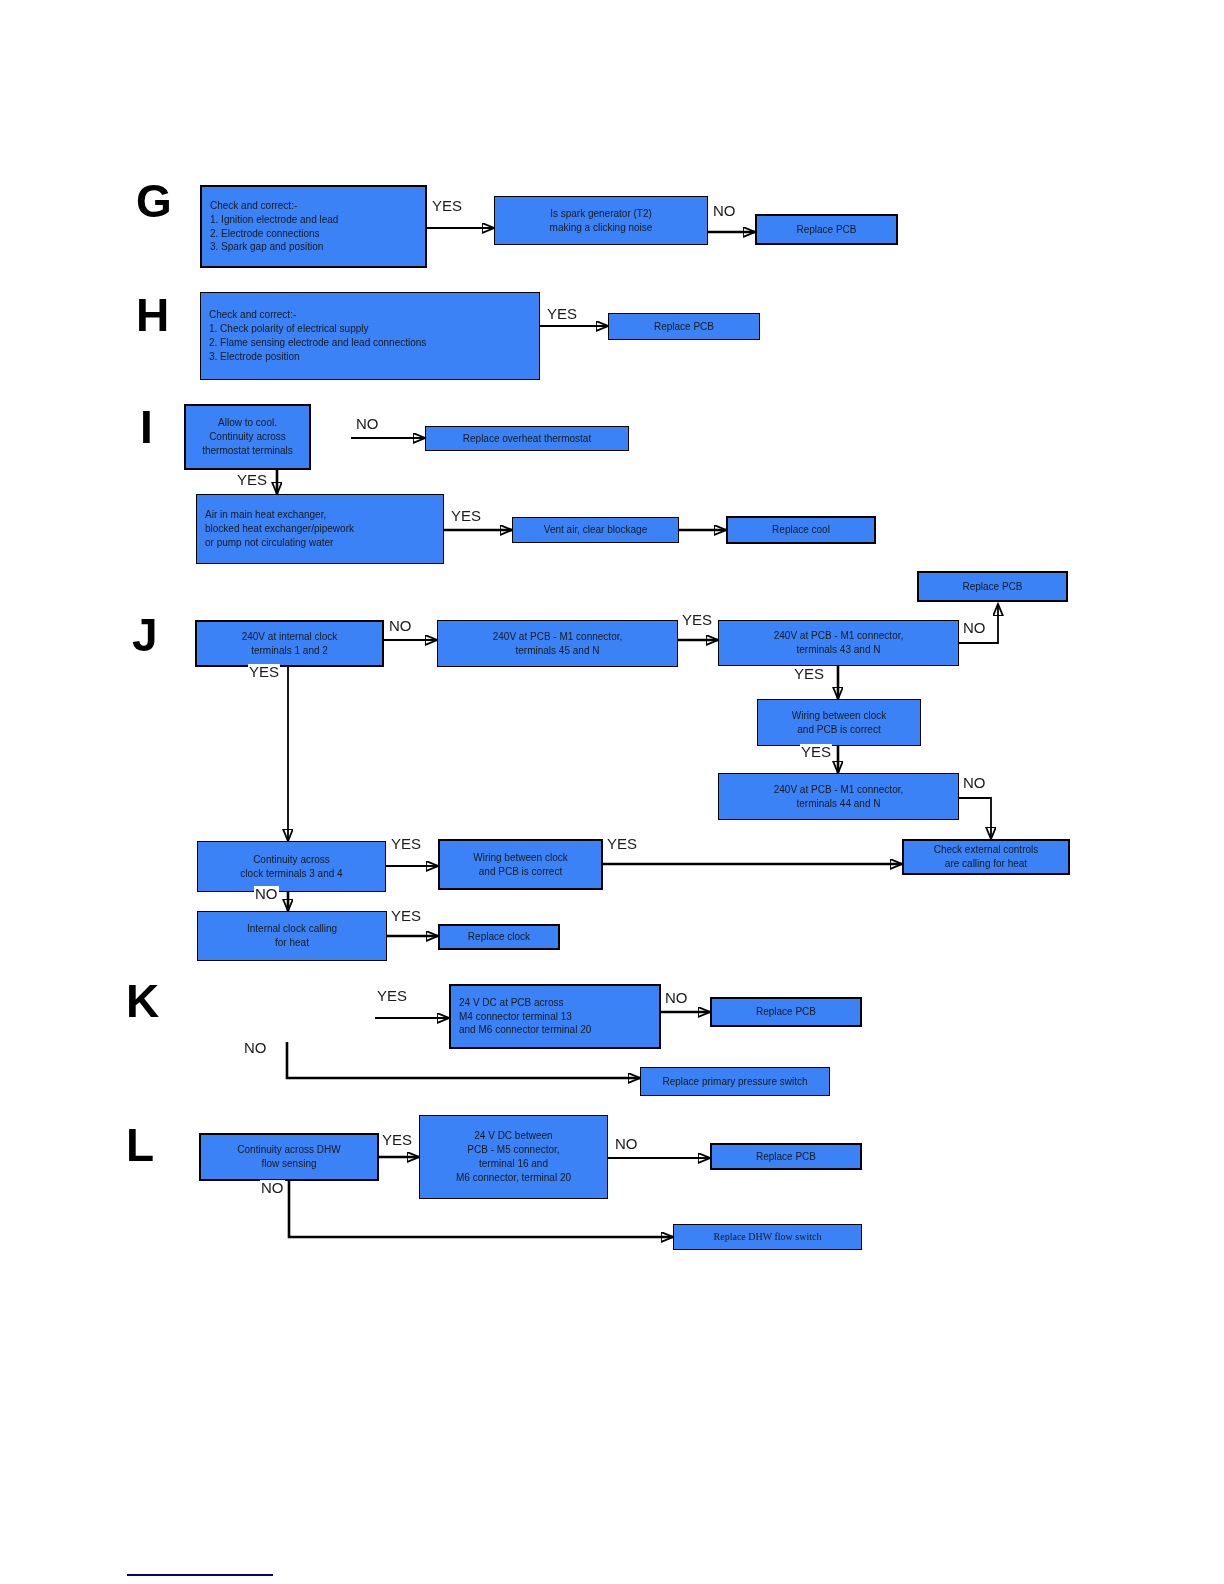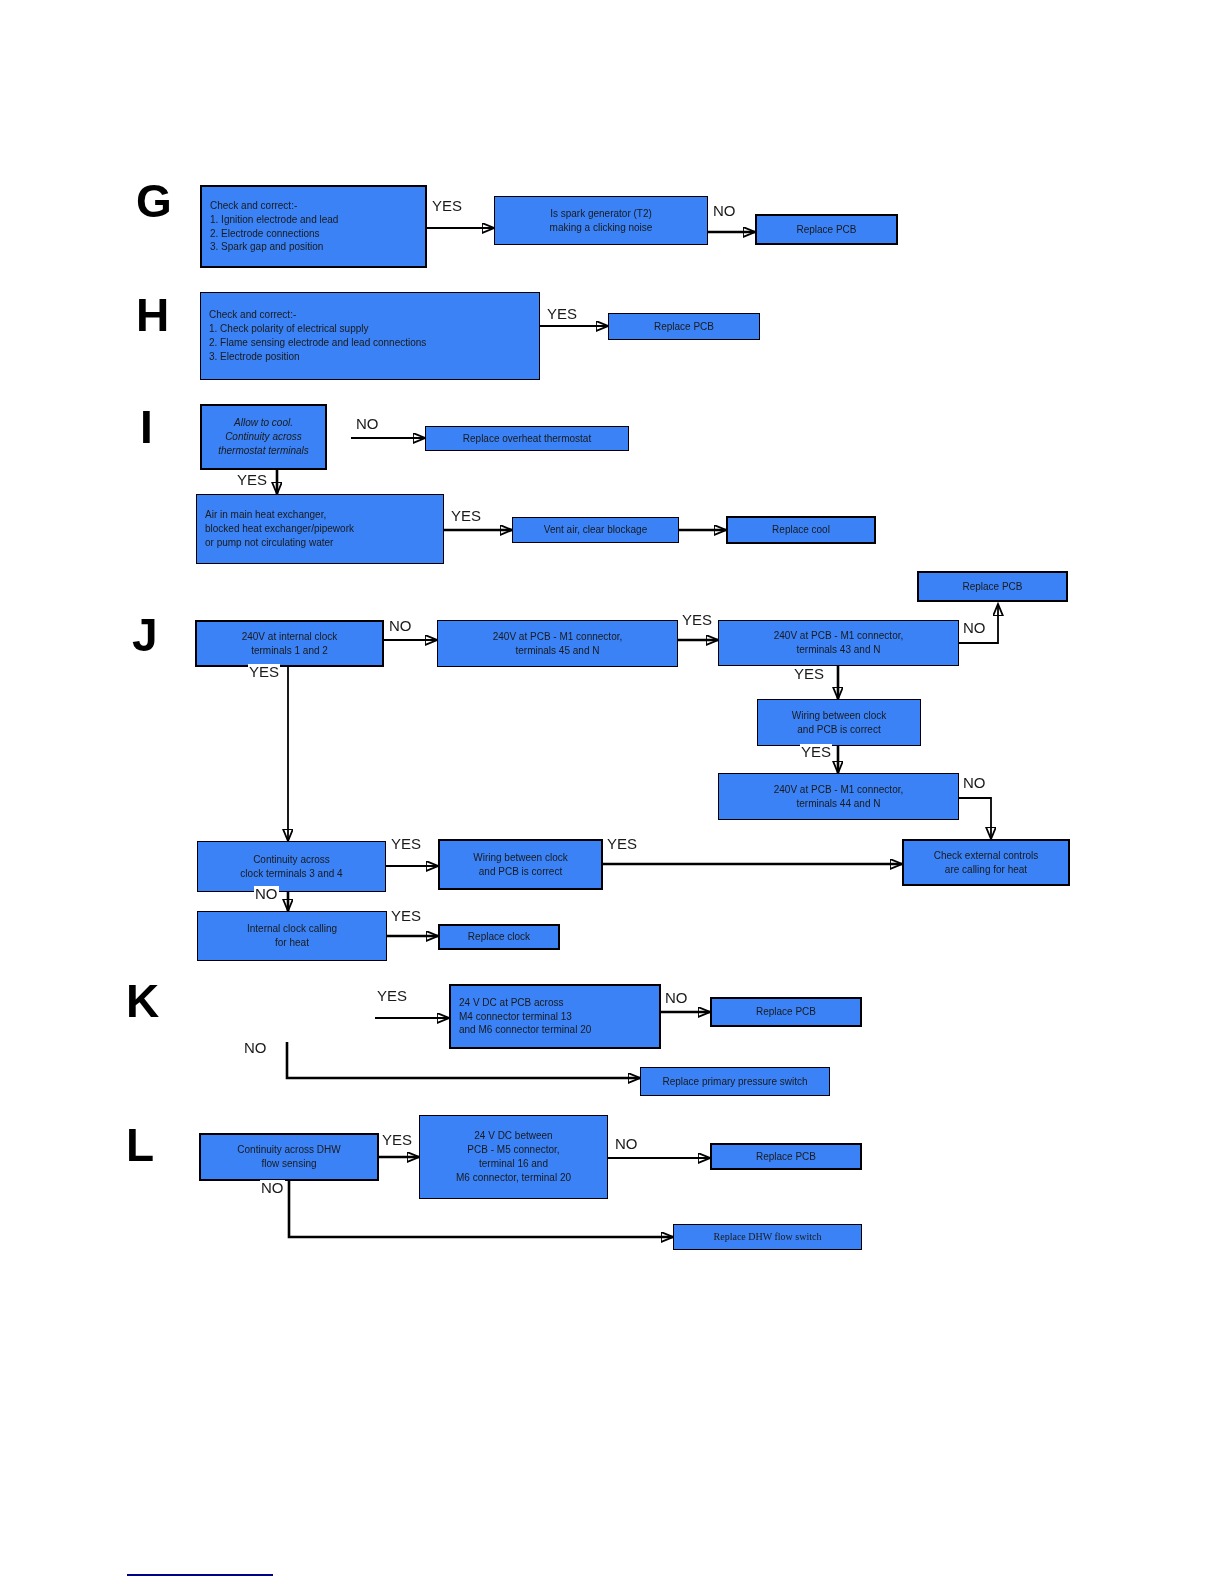--- a/index.html
+++ b/index.html
@@ -70,21 +70,21 @@
   <span class="elabel" style="left:431px;top:198px;">YES</span>
   <span class="elabel" style="left:712px;top:203px;">NO</span>
 
   <div class="box tl" style="left:200px;top:292px;width:340px;height:88px;">Check and correct:-
 1. Check polarity of electrical supply
 2. Flame sensing electrode and lead connections
 3. Electrode position</div>
   <div class="box" style="left:608px;top:313px;width:152px;height:27px;">Replace PCB</div>
   <span class="elabel" style="left:546px;top:306px;">YES</span>
 
-  <div class="box b2" style="left:200px;top:404px;width:127px;height:66px;font-style:italic;">Allow to cool.
+  <div class="box b2" style="left:184px;top:404px;width:127px;height:66px;">Allow to cool.
 Continuity across
 thermostat terminals</div>
   <div class="box" style="left:425px;top:426px;width:204px;height:25px;">Replace overheat thermostat</div>
   <div class="box tl" style="left:196px;top:494px;width:248px;height:70px;">Air in main heat exchanger,
 blocked heat exchanger/pipework
 or pump not circulating water</div>
   <div class="box" style="left:512px;top:517px;width:167px;height:26px;">Vent air, clear blockage</div>
   <div class="box b2" style="left:726px;top:516px;width:150px;height:28px;">Replace cool</div>
   <span class="elabel" style="left:355px;top:416px;">NO</span>
   <span class="elabel" style="left:236px;top:472px;">YES</span>
@@ -98,21 +98,21 @@
   <div class="box" style="left:718px;top:620px;width:241px;height:46px;">240V at PCB - M1 connector,
 terminals 43 and N</div>
   <div class="box" style="left:757px;top:699px;width:164px;height:47px;">Wiring between clock
 and PCB is correct</div>
   <div class="box" style="left:718px;top:773px;width:241px;height:47px;">240V at PCB - M1 connector,
 terminals 44 and N</div>
   <div class="box" style="left:197px;top:841px;width:189px;height:51px;">Continuity across
 clock terminals 3 and 4</div>
   <div class="box b2" style="left:438px;top:839px;width:165px;height:51px;">Wiring between clock
 and PCB is correct</div>
-  <div class="box b2" style="left:902px;top:839px;width:168px;height:47px;">Check external controls
+  <div class="box b2" style="left:902px;top:839px;width:168px;height:36px;">Check external controls
 are calling for heat</div>
   <div class="box" style="left:197px;top:911px;width:190px;height:50px;">Internal clock calling
 for heat</div>
   <div class="box b2" style="left:438px;top:924px;width:122px;height:26px;">Replace clock</div>
   <span class="elabel" style="left:388px;top:618px;">NO</span>
   <span class="elabel" style="left:681px;top:612px;">YES</span>
   <span class="elabel" style="left:962px;top:620px;">NO</span>
   <span class="elabel" style="left:248px;top:664px;">YES</span>
   <span class="elabel" style="left:793px;top:666px;">YES</span>
   <span class="elabel" style="left:800px;top:744px;">YES</span>

